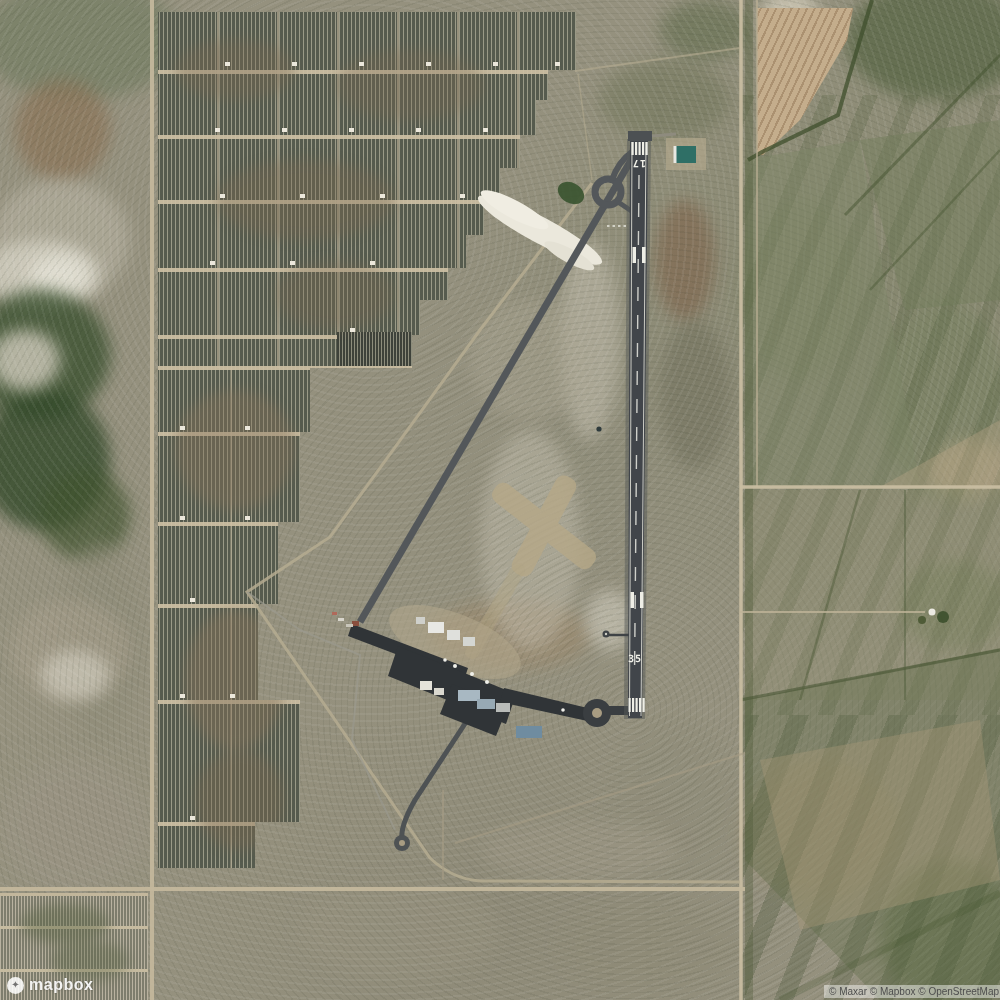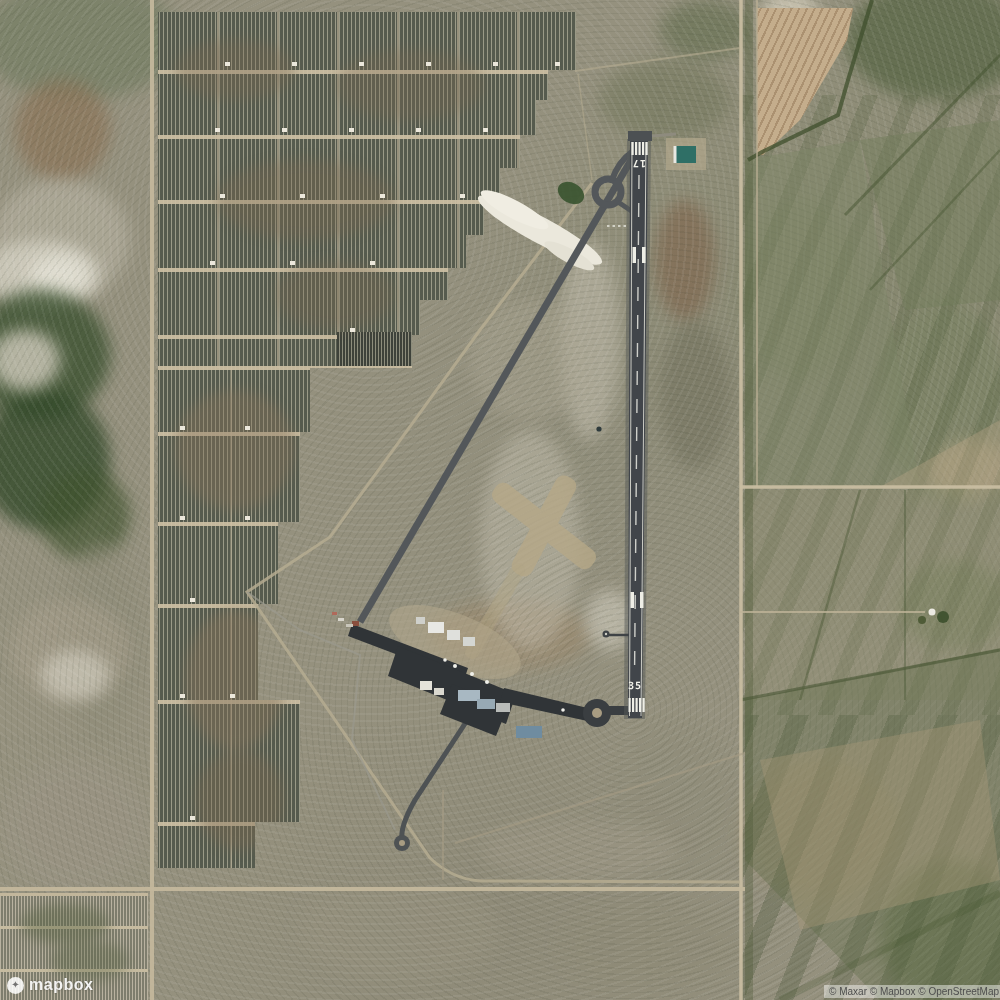--- a/index.html
+++ b/index.html
@@ -301,21 +301,21 @@
       <circle cx="487" cy="682" r="2" fill="#f0f0ea"></circle>
       <circle cx="445" cy="660" r="1.8" fill="#f0f0ea"></circle>
       <circle cx="563" cy="710" r="1.8" fill="#f0f0ea"></circle>
       <circle cx="932" cy="612" r="3.5" fill="#eceae2"></circle>
       <circle cx="943" cy="617" r="6" fill="#3c4f2c" opacity=".9"></circle>
       <circle cx="922" cy="620" r="4" fill="#46552f" opacity=".85"></circle>
     </g>
   </svg>
 
   <span class="rwnum" style="left:630px;top:158px;transform:rotate(181deg)">17</span>
-  <span class="rwnum" style="left:626px;top:681px;transform:rotate(1deg)">35</span>
+  <span class="rwnum" style="left:626px;top:654px;transform:rotate(1deg)">35</span>
 
   <div id="logo">
     <span class="ring">✦</span>
     <span class="word">mapbox</span>
   </div>
 
   <div id="attrib">
     <span>© Maxar © Mapbox © OpenStreetMap</span>
   </div>
 

